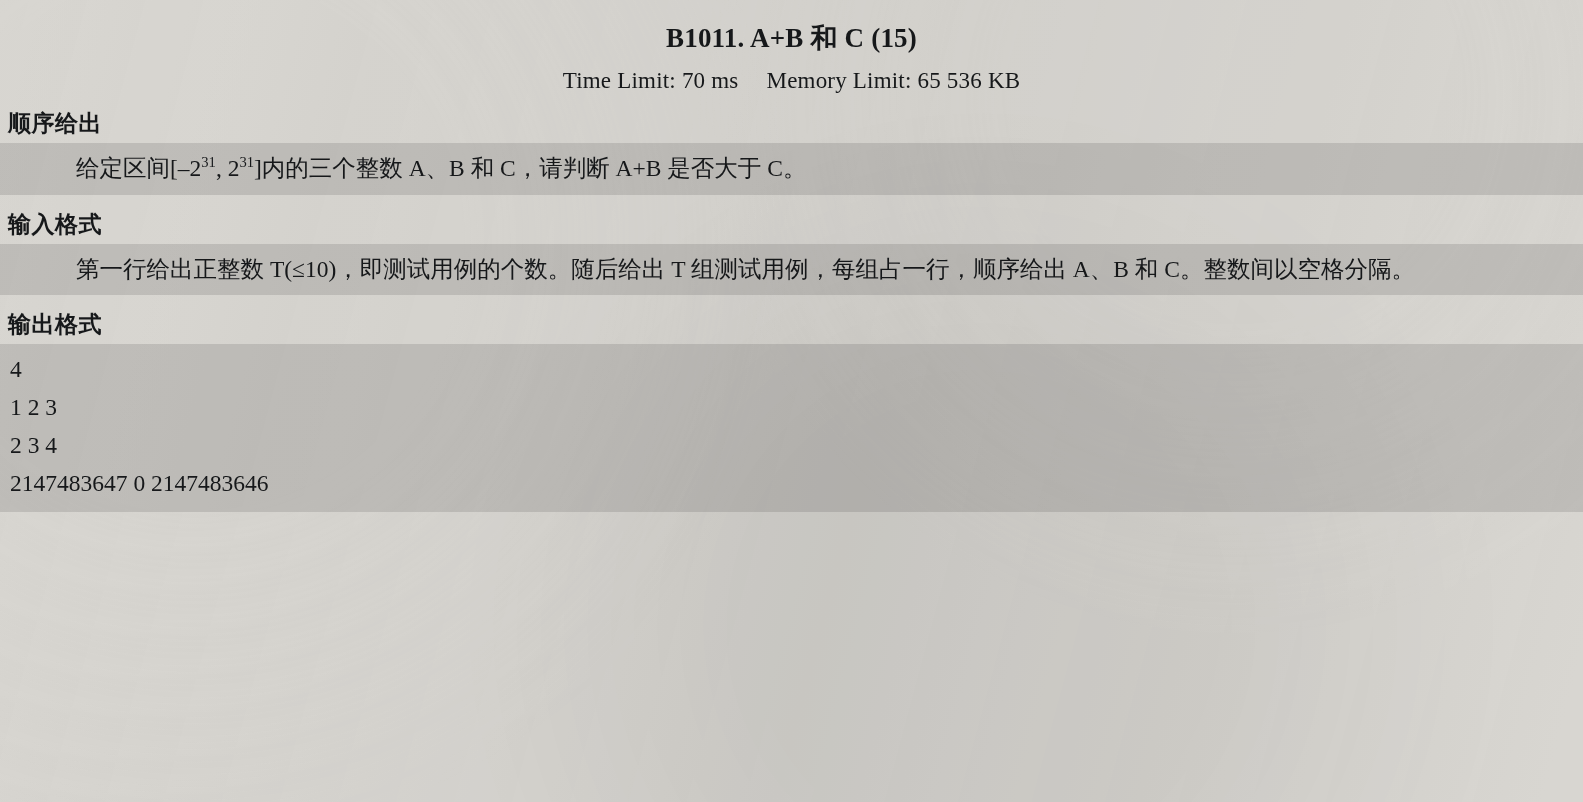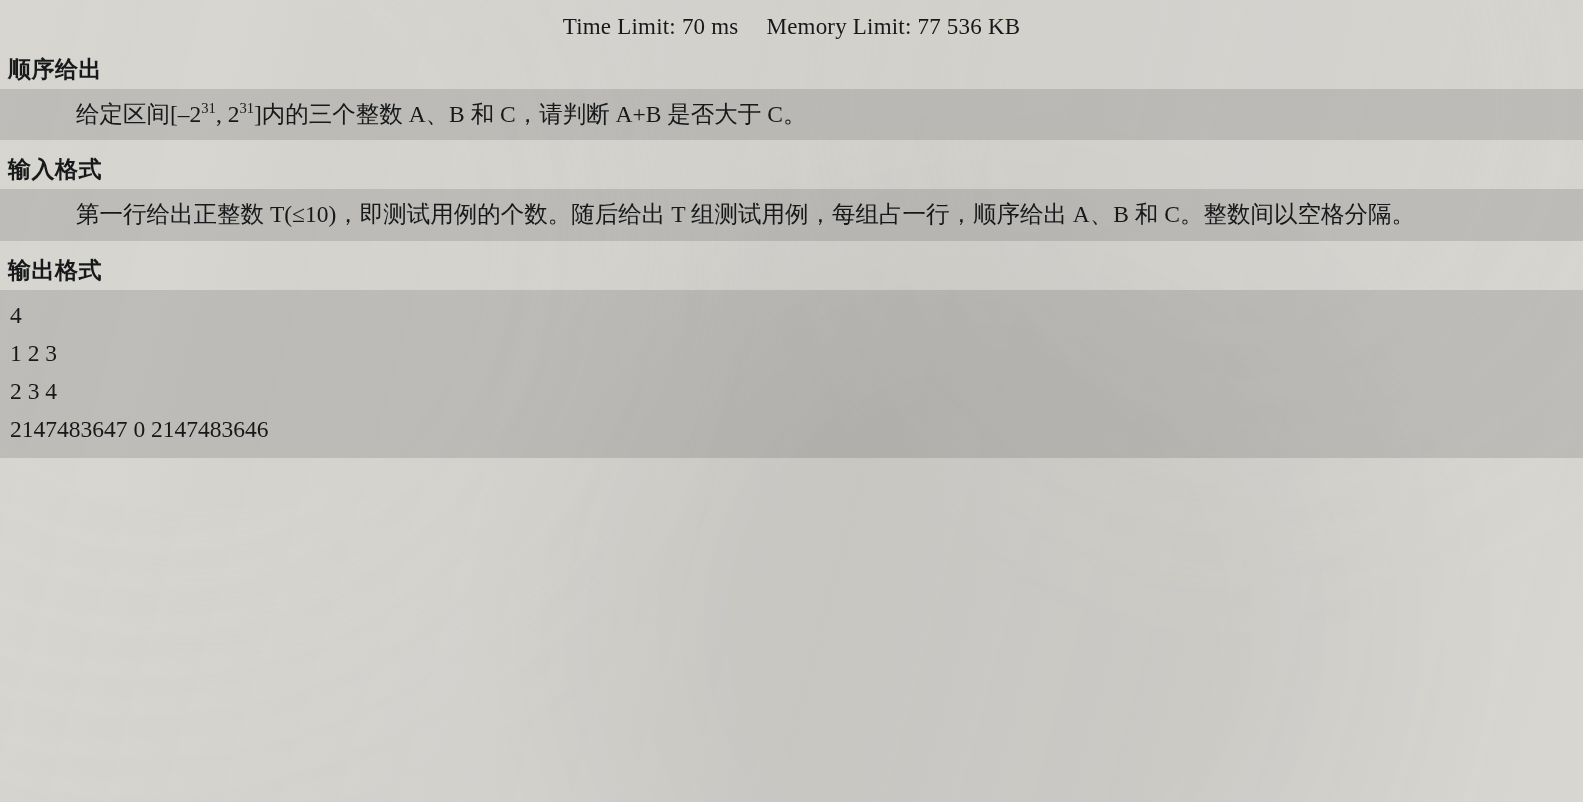--- a/index.html
+++ b/index.html
@@ -92,23 +92,24 @@
     font-size: 0.62em;
     vertical-align: super;
     line-height: 0;
   }
 </style>
 </head>
 <body>
 
 <div class="page">
 
+  <h1 class="title">B1011. A+B 和 C (15)</h1>
 
   <div class="limits">
-    <span>Time Limit: 70 ms</span><span class="gap"></span><span>Memory Limit: 77 536 KB</span>
+    <span>Time Limit: 70 ms</span><span class="gap"></span><span>Memory Limit: 65 536 KB</span>
   </div>
 
   <div class="section-head">顺序给出</div>
   <div class="band">
     <p class="indent">给定区间[–2<sup>31</sup>, 2<sup>31</sup>]内的三个整数 A、B 和 C，请判断 A+B 是否大于 C。</p>
   </div>
 
   <div class="section-head">输入格式</div>
   <div class="band">
     <p class="indent">第一行给出正整数 T(≤10)，即测试用例的个数。随后给出 T 组测试用例，每组占一行，顺序给出 A、B 和 C。整数间以空格分隔。</p>

